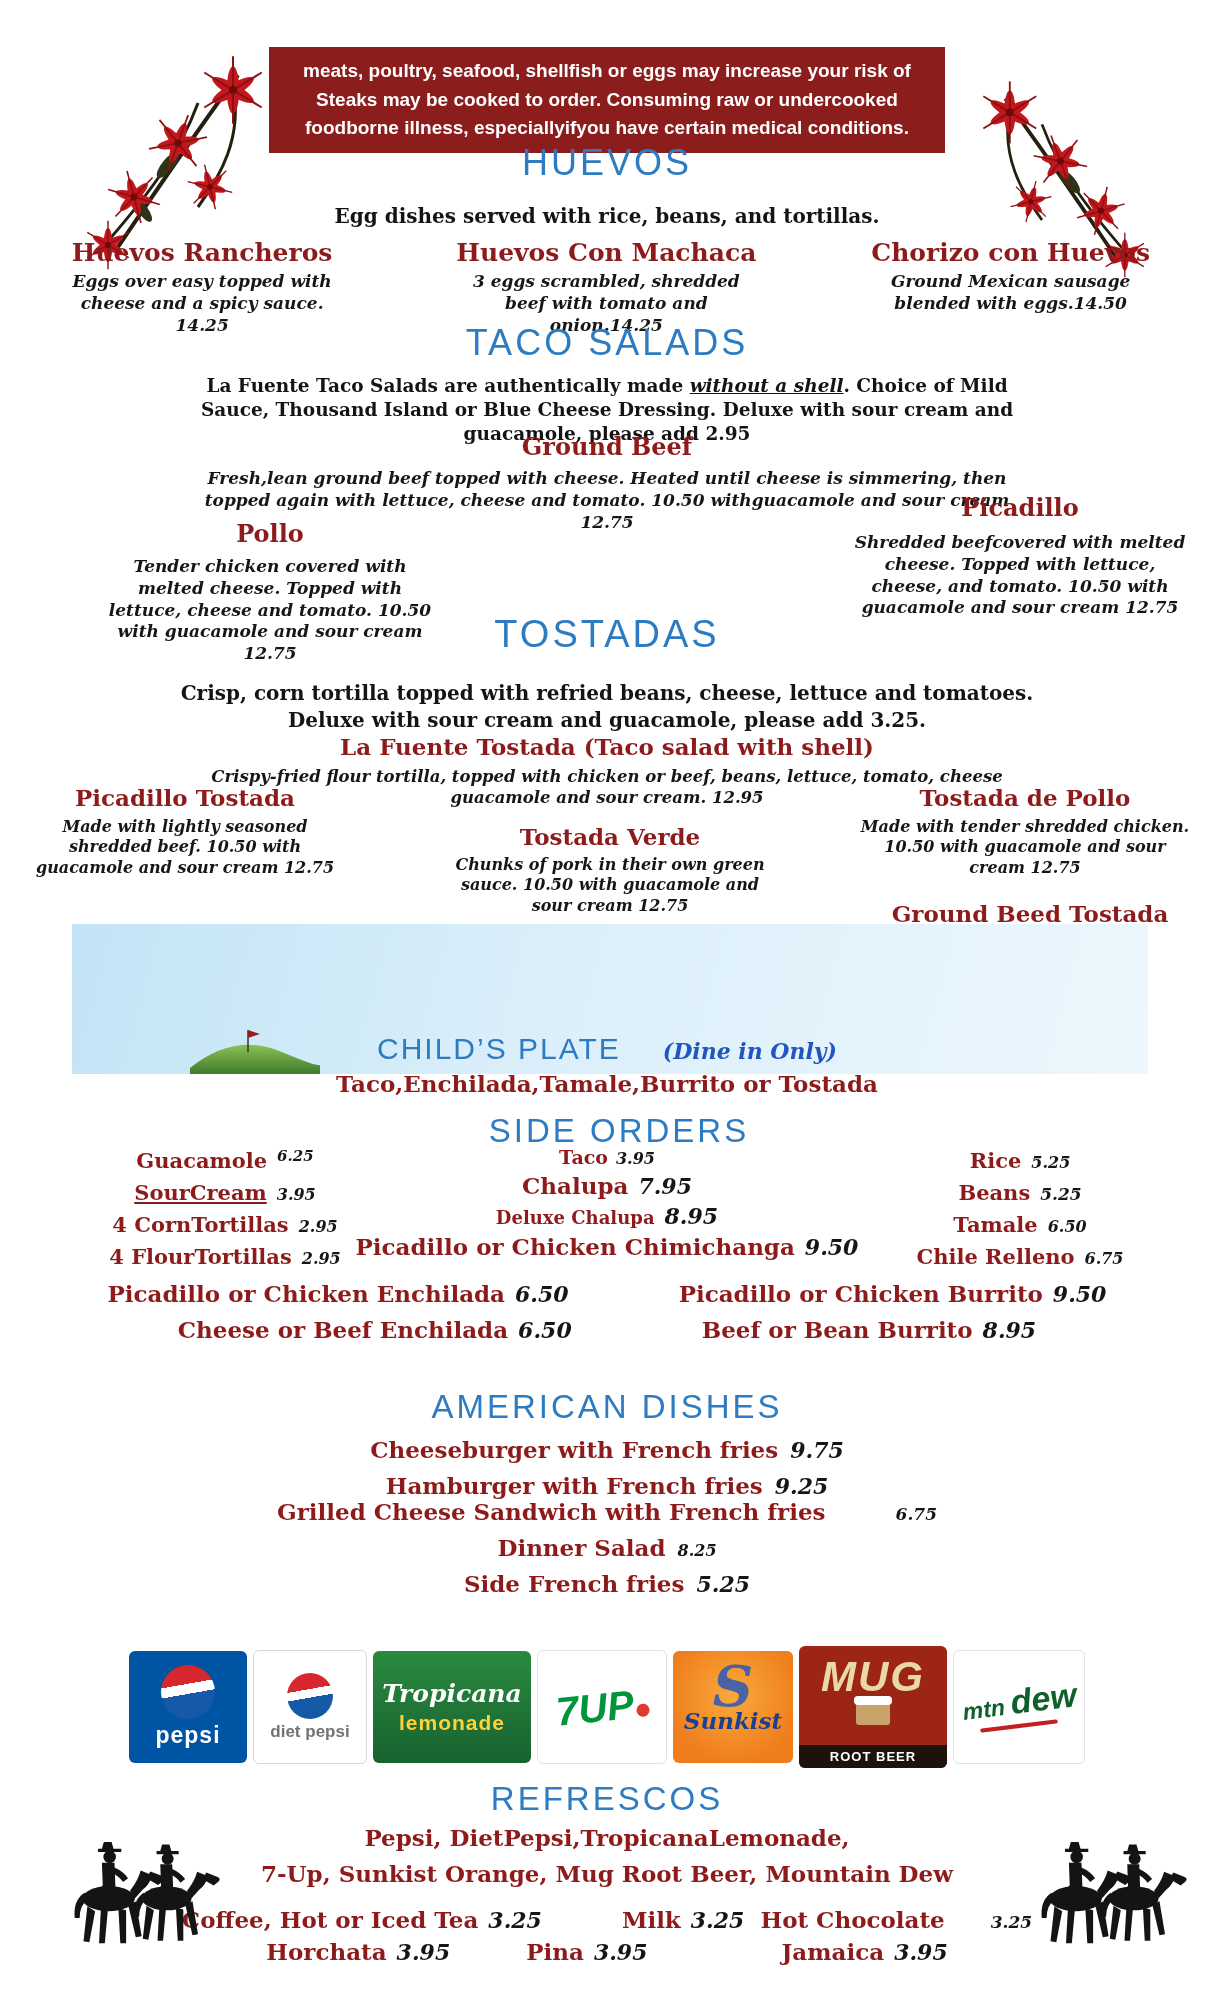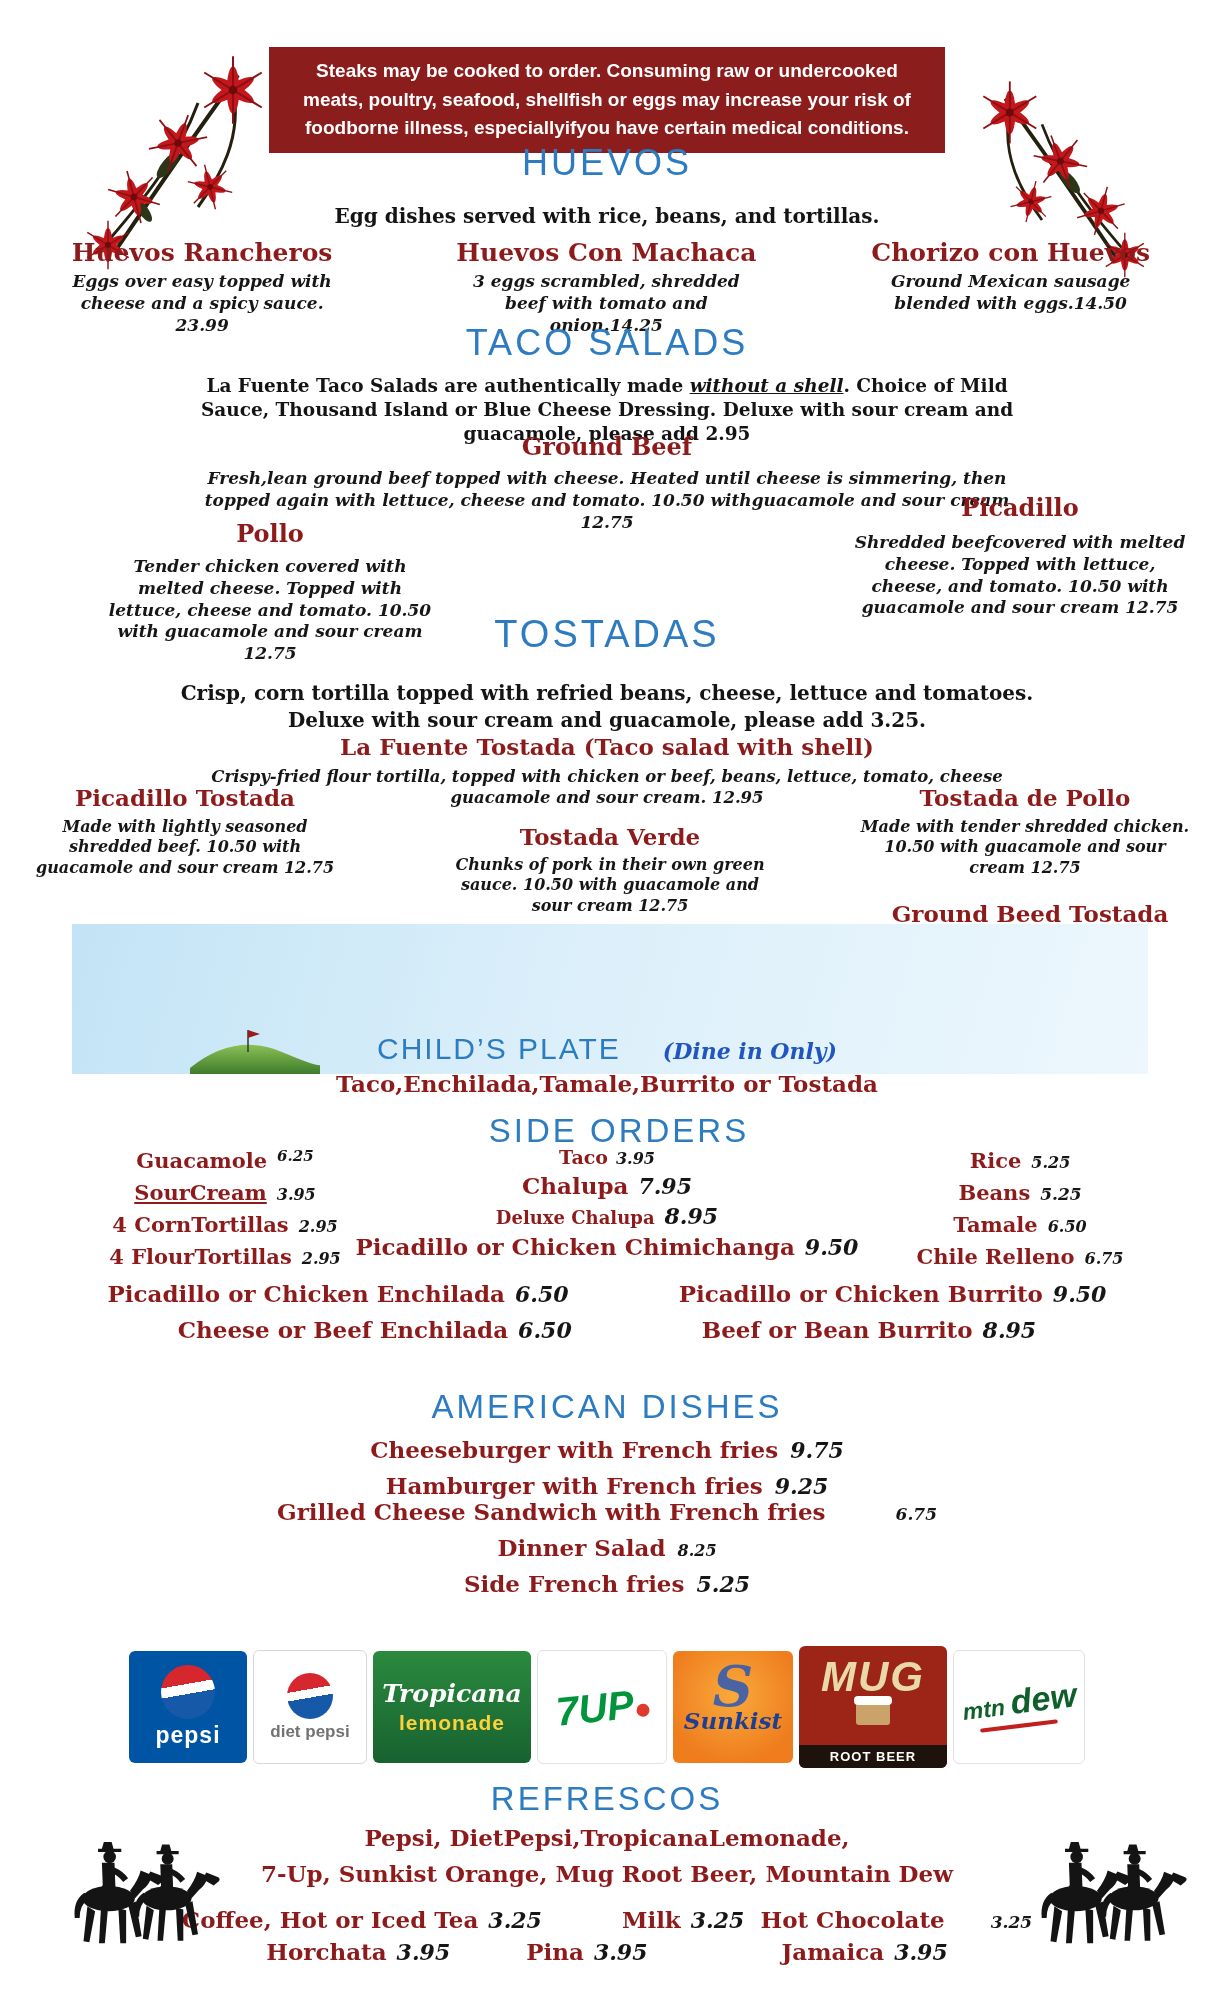--- a/index.html
+++ b/index.html
@@ -56,22 +56,22 @@
   .dewline{width:78px;height:4px;background:#c21f1f;transform:rotate(-7deg);border-radius:2px;margin-top:4px;}
   .deco{position:absolute;}
   .mirror{transform:scaleX(-1);}
 </style>
 </head>
 <body>
 
 <div id="page">
 
   <div class="notice">
+    <div>meats, poultry, seafood, shellfish or eggs may increase your risk of</div>
     <div>Steaks may be cooked to order. Consuming raw or undercooked</div>
-    <div>meats, poultry, seafood, shellfish or eggs may increase your risk of</div>
     <div>foodborne illness, especiallyifyou have certain medical conditions.</div>
   </div>
 
   <svg class="deco" style="top:45px;left:48px;width:250px;height:225px;" viewBox="0 0 250 225">
     <defs>
       <g id="flwA">
         <g fill="#c2171c">
           <ellipse rx="5" ry="19"></ellipse>
           <ellipse rx="5" ry="19" transform="rotate(60)"></ellipse>
           <ellipse rx="5" ry="19" transform="rotate(120)"></ellipse>
@@ -128,21 +128,21 @@
     <use href="#flwB" transform="translate(162,142) scale(0.85) rotate(45)"></use>
     <use href="#flwB" transform="translate(60,200) scale(0.9)"></use>
   </svg>
 
   <div class="h" style="top:142px;font-size:36px;">HUEVOS</div>
   <div class="abs cen bserif" style="top:204px;font-size:20px;">Egg dishes served with rice, beans, and tortillas.</div>
 
   <div class="abs" style="top:238px;left:0;width:100%;display:flex;">
     <div style="width:33.3%;text-align:center;">
       <div class="name" style="font-size:25px;">Huevos Rancheros</div>
-      <div class="desc" style="font-size:17px;width:300px;margin:4px auto 0;">Eggs over easy topped with cheese and a spicy sauce. 23.99</div>
+      <div class="desc" style="font-size:17px;width:300px;margin:4px auto 0;">Eggs over easy topped with cheese and a spicy sauce. 14.25</div>
     </div>
     <div style="width:33.3%;text-align:center;">
       <div class="name" style="font-size:25px;">Huevos Con Machaca</div>
       <div class="desc" style="font-size:17px;width:300px;margin:4px auto 0;">3 eggs scrambled, shredded beef with tomato and onion.14.25</div>
     </div>
     <div style="width:33.3%;text-align:center;">
       <div class="name" style="font-size:25px;">Chorizo con Huevos</div>
       <div class="desc" style="font-size:17px;width:300px;margin:4px auto 0;">Ground Mexican sausage blended with eggs.14.50</div>
     </div>
   </div>

